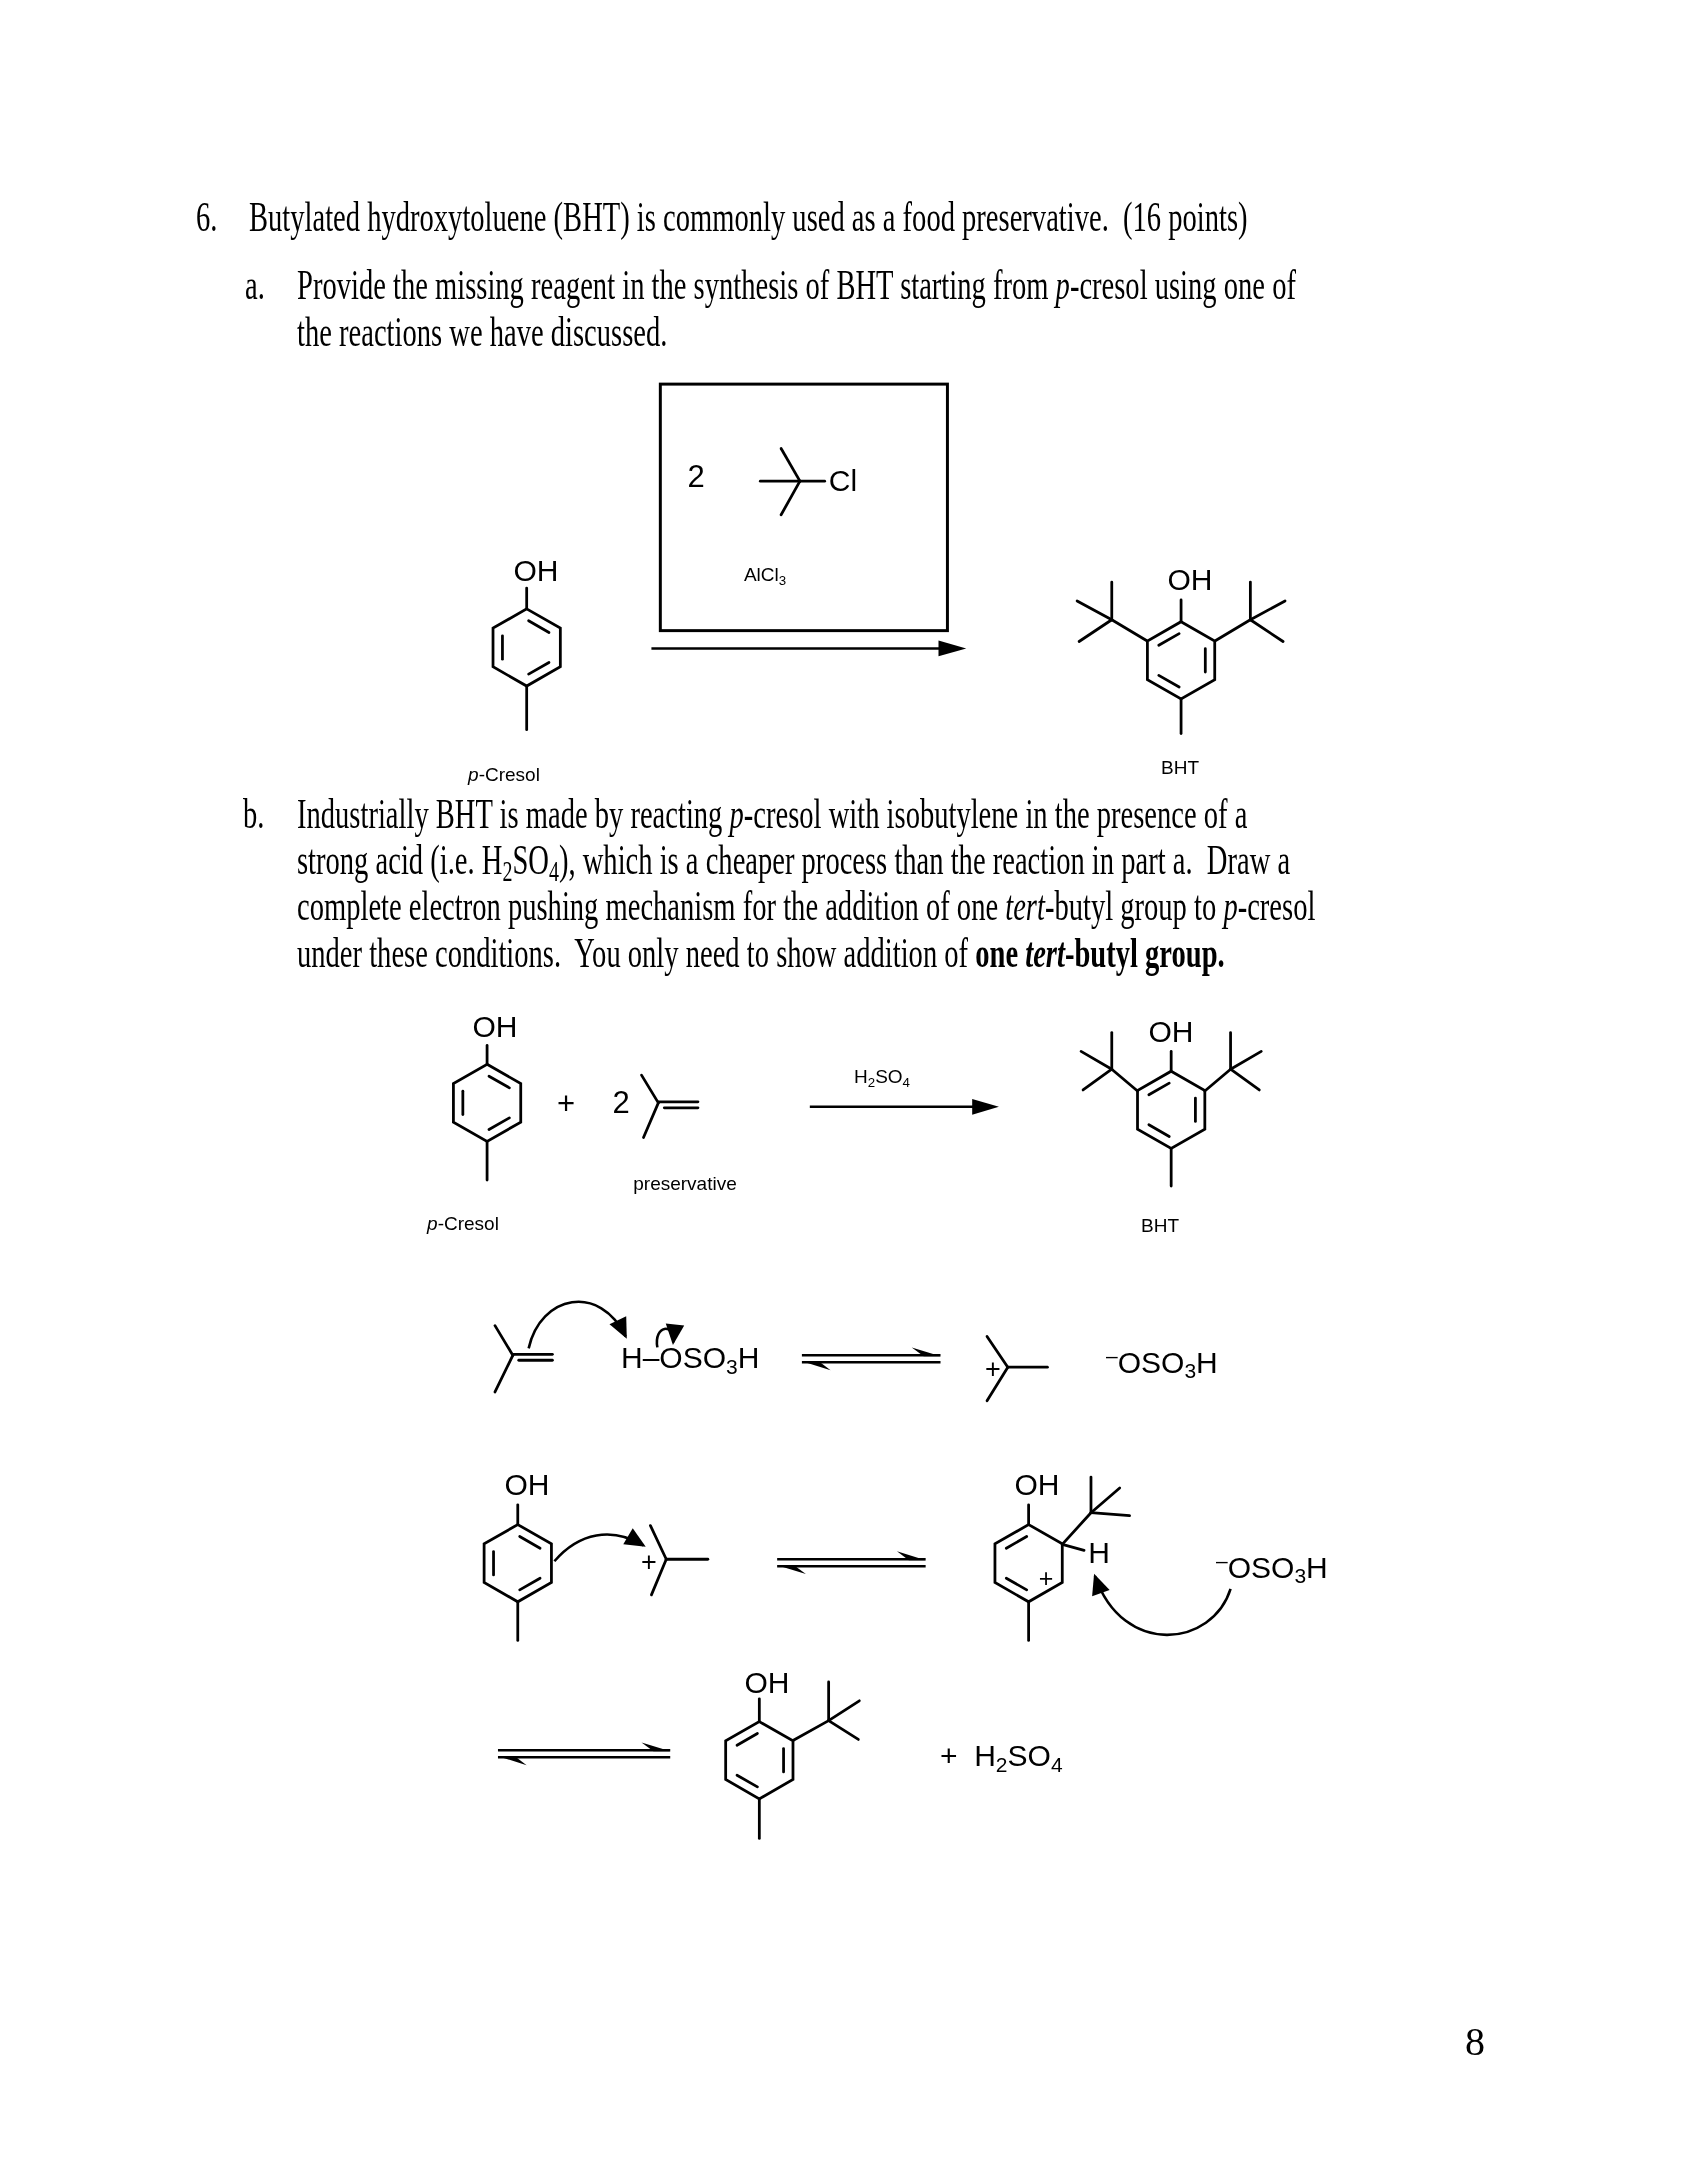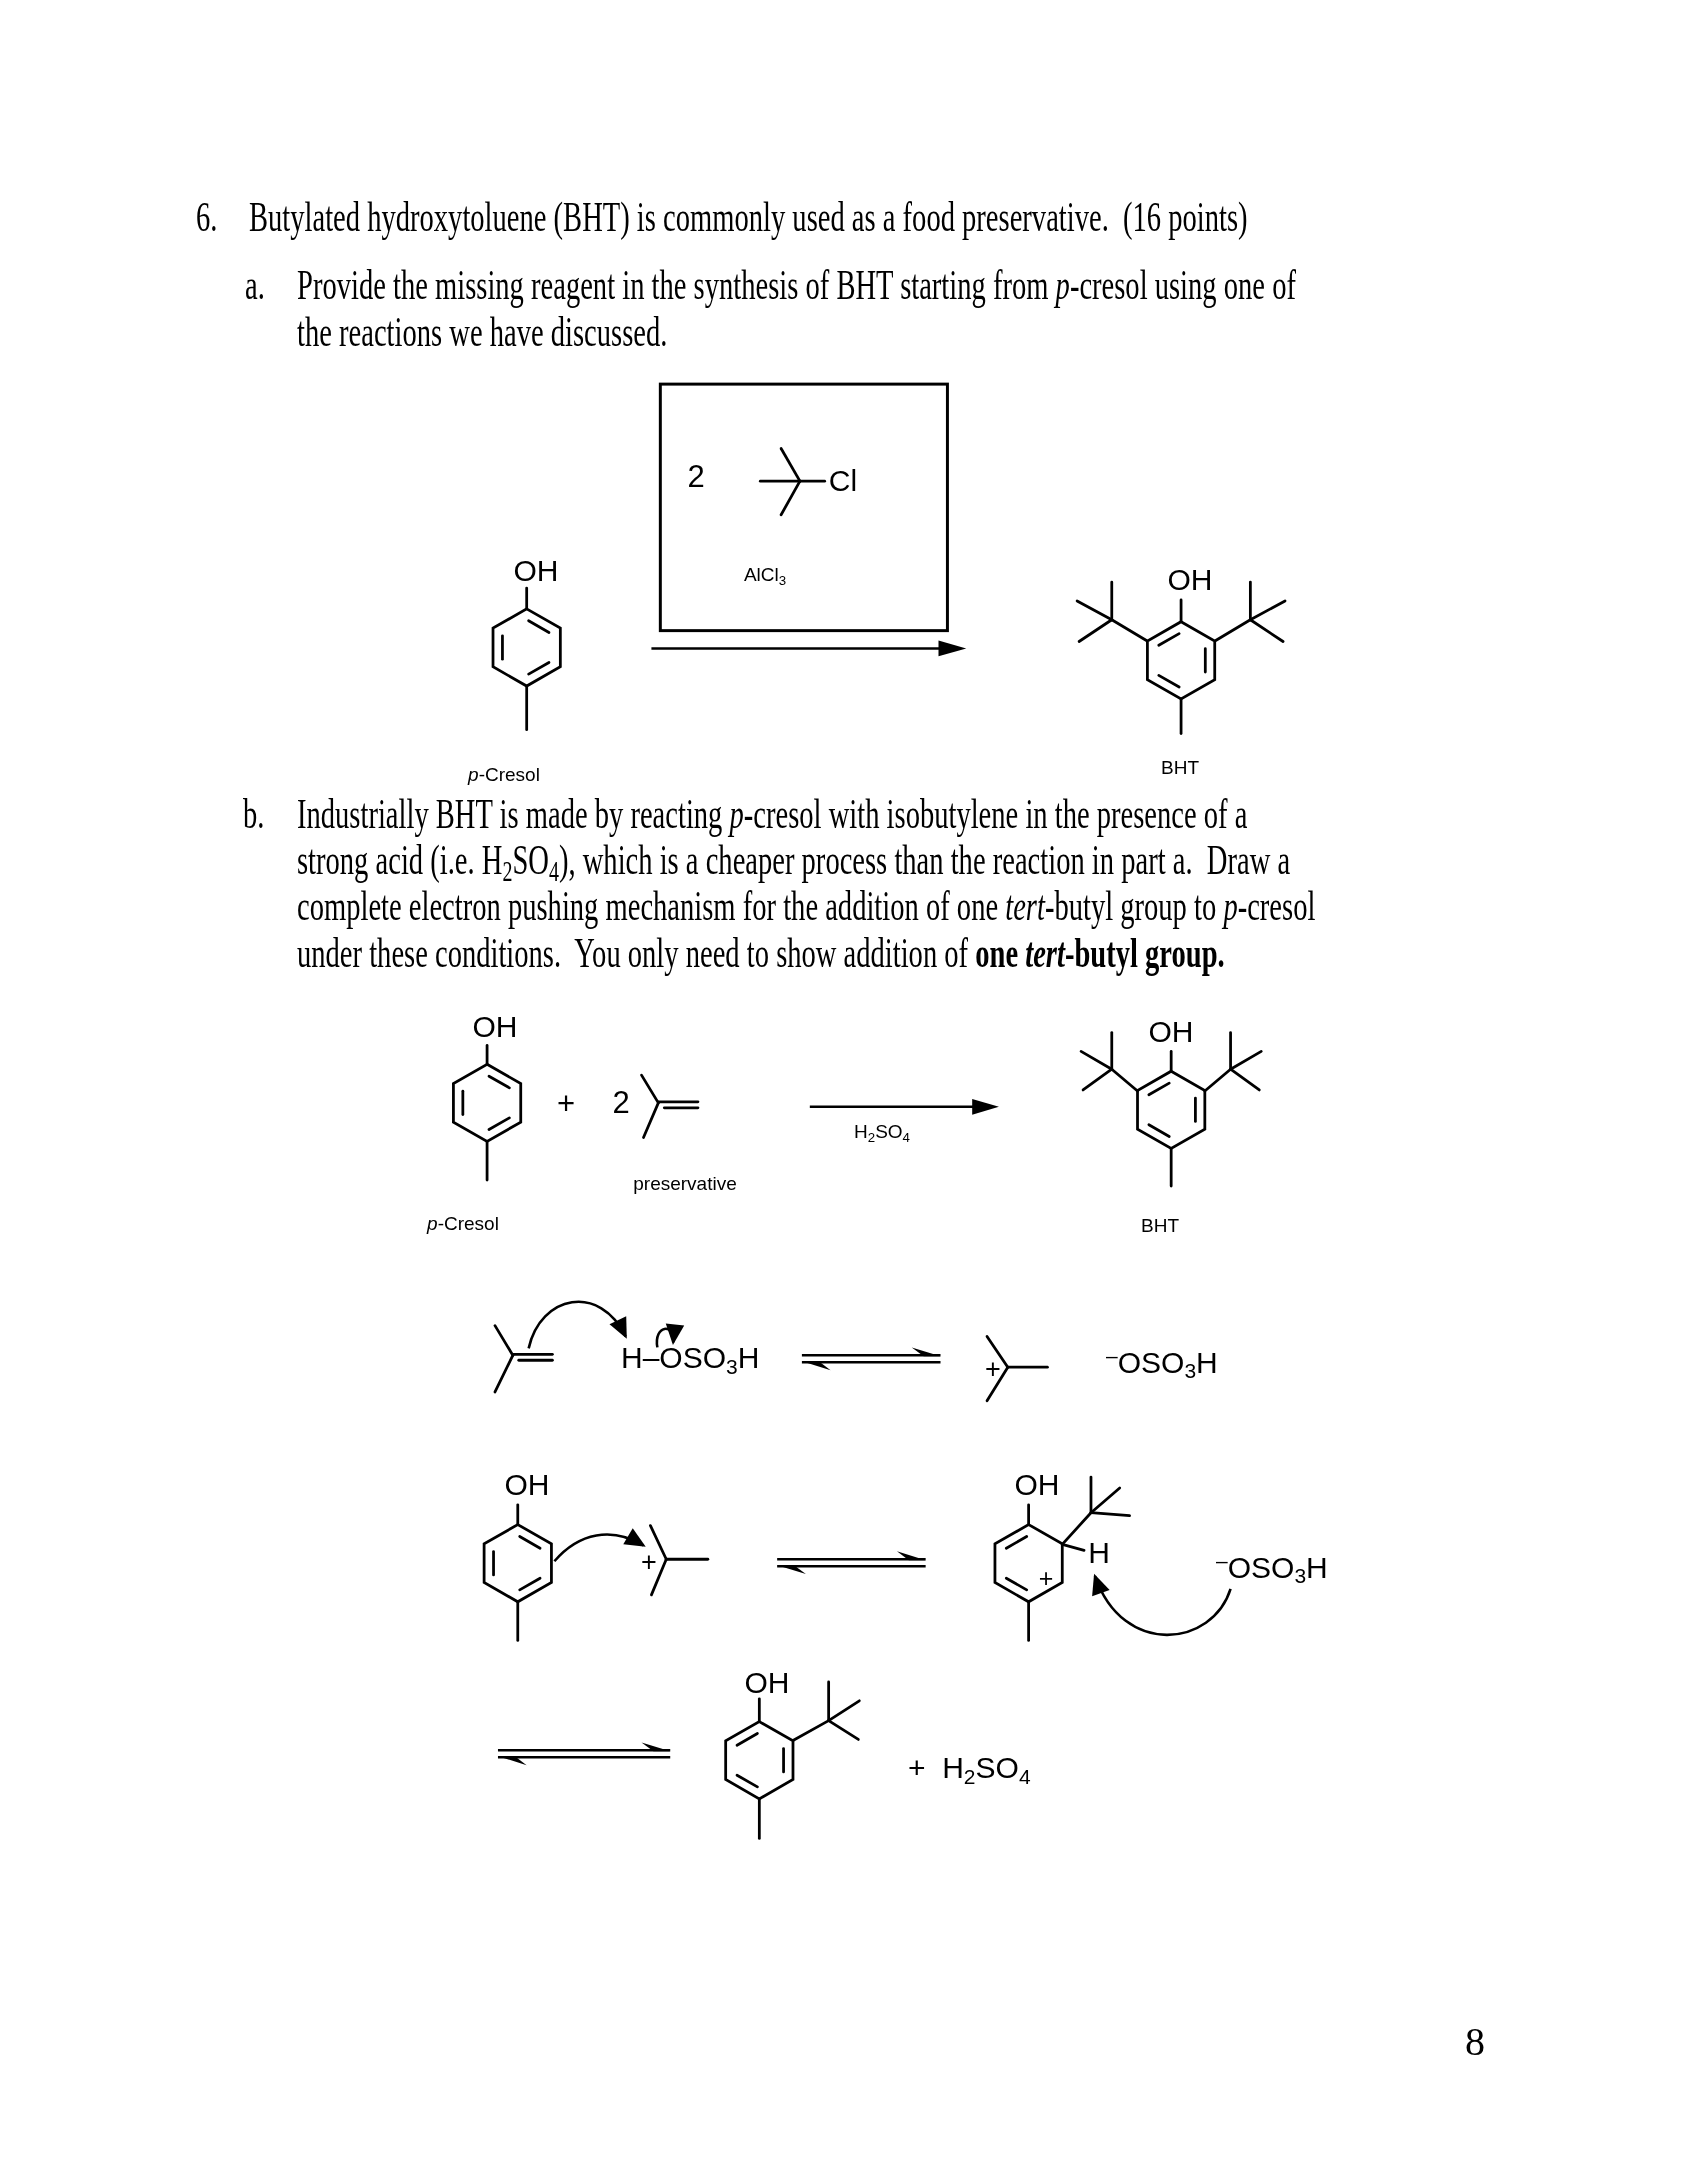--- a/index.html
+++ b/index.html
@@ -218,34 +218,34 @@
   <div class="cl" style="left:843px;top:481px;">Cl</div>
   <div class="cl f30" style="left:765px;top:576px;"><span>AlCl</span><span class="seg-sub">3</span></div>
   <div class="cl f30" style="left:504px;top:774px;"><span class="seg-i">p</span><span>-Cresol</span></div>
   <div class="cl" style="left:1190px;top:580px;">OH</div>
   <div class="cl f30" style="left:1180px;top:767px;">BHT</div>
 
   <div class="cl" style="left:495px;top:1027px;">OH</div>
   <div class="cl f31" style="left:566px;top:1103px;">+</div>
   <div class="cl f31" style="left:621px;top:1102px;">2</div>
   <div class="cl f30" style="left:685px;top:1183px;">preservative</div>
-  <div class="cl f30" style="left:882px;top:1133px;"><span>H</span><span class="seg-sub">2</span><span>SO</span><span class="seg-sub">4</span></div>
+  <div class="cl f30" style="left:882px;top:1078px;"><span>H</span><span class="seg-sub">2</span><span>SO</span><span class="seg-sub">4</span></div>
   <div class="cl" style="left:1171px;top:1032px;">OH</div>
   <div class="cl f30" style="left:1160px;top:1225px;">BHT</div>
   <div class="cl f30" style="left:463px;top:1223px;"><span class="seg-i">p</span><span>-Cresol</span></div>
 
   <div class="cll" style="left:621px;top:1360px;text-align:center;"><span>H–OSO</span><span class="seg-sub">3</span><span>H</span></div>
   <div class="cl f27" style="left:993px;top:1369px;">+</div>
   <div class="cll" style="left:1106px;top:1363px;"><span class="seg-sup">–</span><span>OSO</span><span class="seg-sub">3</span><span>H</span></div>
 
   <div class="cl" style="left:527px;top:1485px;">OH</div>
   <div class="cl f27" style="left:649px;top:1562px;">+</div>
   <div class="cl" style="left:1037px;top:1485px;">OH</div>
   <div class="cl" style="left:1099px;top:1553px;">H</div>
   <div class="cl f25" style="left:1046px;top:1578px;">+</div>
   <div class="cll" style="left:1216px;top:1568px;"><span class="seg-sup">–</span><span>OSO</span><span class="seg-sub">3</span><span>H</span></div>
 
   <div class="cl" style="left:767px;top:1683px;">OH</div>
-  <div class="cll" style="left:908px;top:1758px;margin-top:12px;"><span>+  H</span><span class="seg-sub">2</span><span>SO</span><span class="seg-sub">4</span></div>
+  <div class="cll" style="left:940px;top:1758px;"><span>+  H</span><span class="seg-sub">2</span><span>SO</span><span class="seg-sub">4</span></div>
 
   <div class="pgnum" style="left:1475px;top:2041px;">8</div>
 </div>
 
 
 </body></html>

